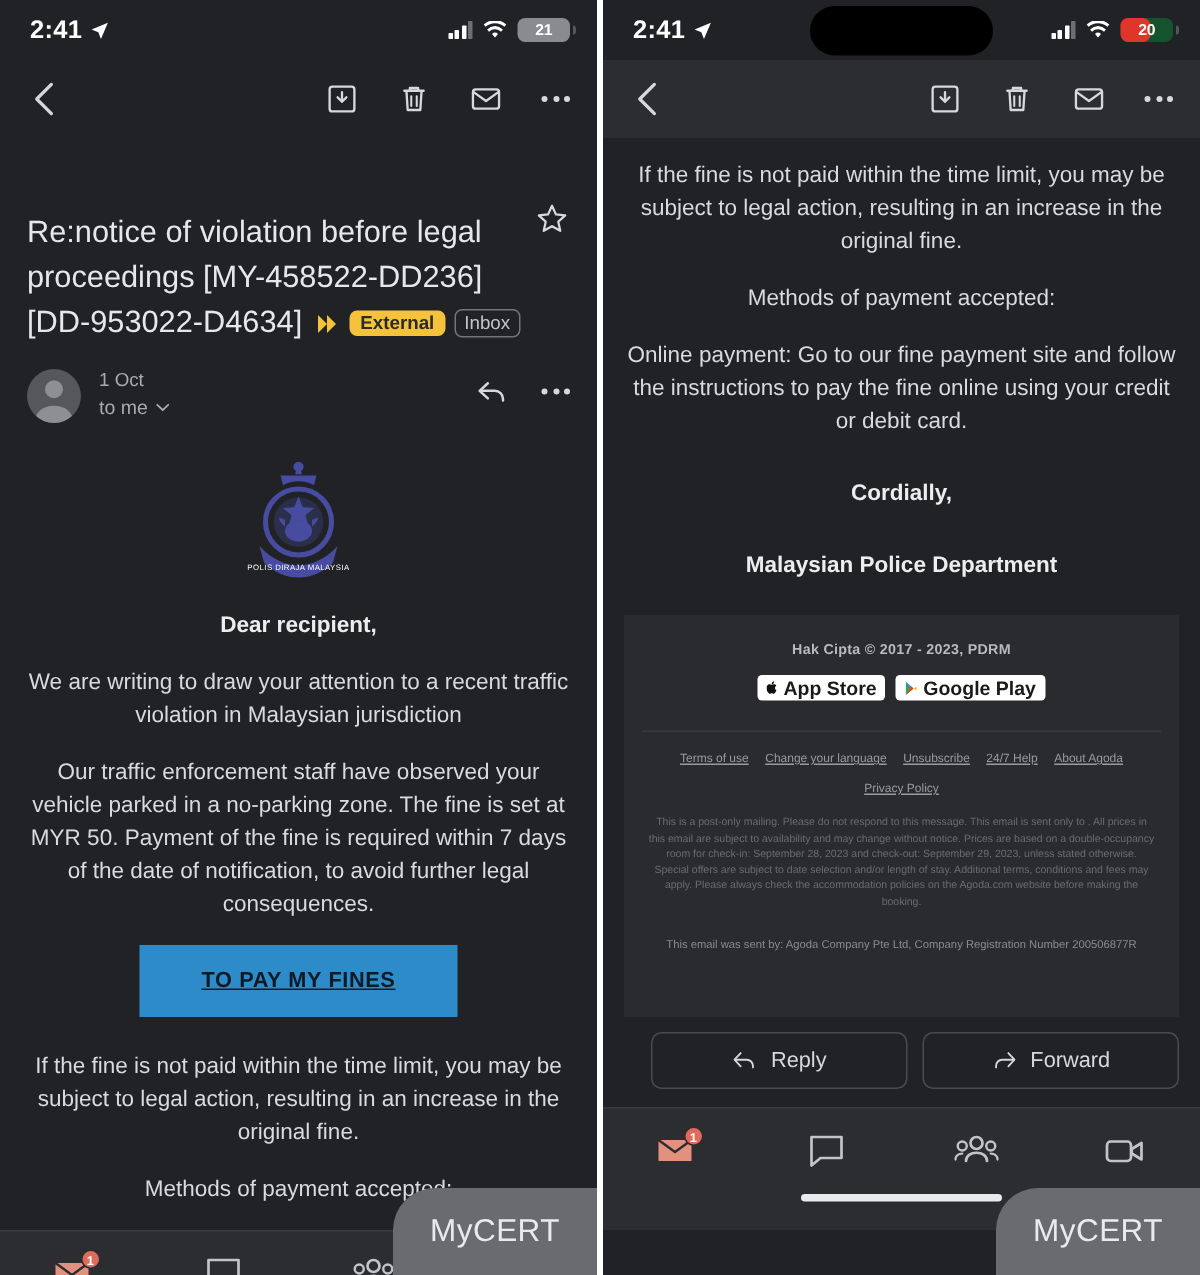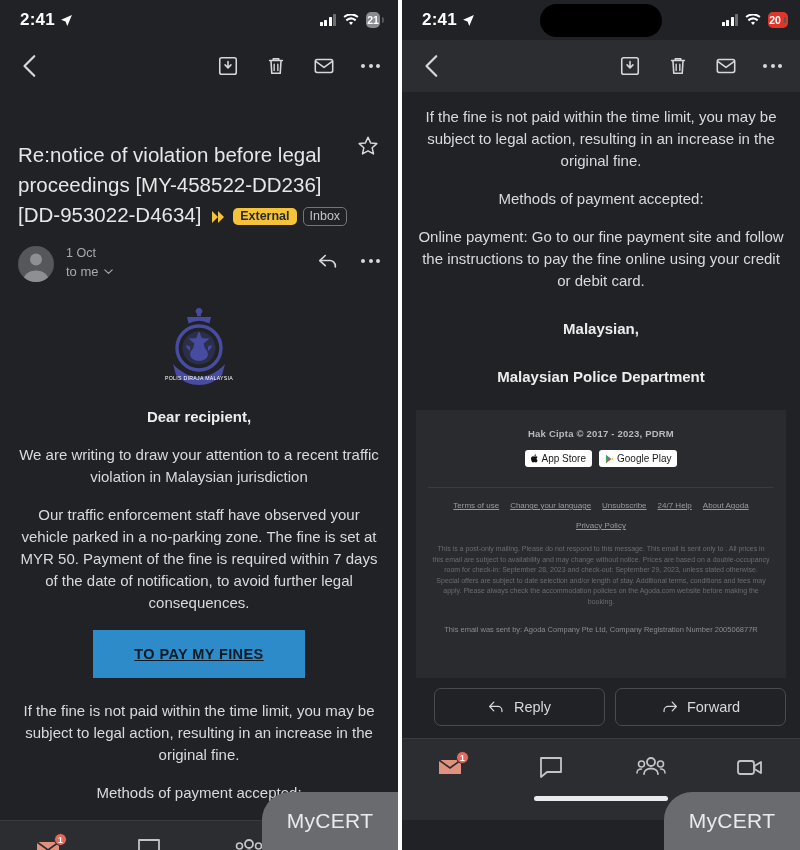--- a/index.html
+++ b/index.html
@@ -40,21 +40,21 @@
   }
   .signal { display:flex; align-items:flex-end; gap:1.5px; height:12px; }
   .signal i { width:3px; background:#fff; border-radius:0.5px; display:block; }
   .signal i:nth-child(1){height:4px}
   .signal i:nth-child(2){height:6.5px}
   .signal i:nth-child(3){height:9px}
   .signal i:nth-child(4){height:12px; background:#6d6e72;}
   .wifi { width:16px; height:12px; }
   .battery {
     position: relative;
-    width: 14px; height: 16px;
+    width: 35px; height: 16px;
     border-radius: 5px;
     background: #8a8b8f;
     display:flex; align-items:center; justify-content:center;
   }
   .battery.low { background: #14532d; }
   .battery .lvl {
     position:absolute; left:0; top:0; bottom:0;
     border-radius:5px;
   }
   .battery .num {
@@ -193,21 +193,21 @@
     color: #b9babd; font-size: 9.5px; font-weight: bold;
     text-align:center; letter-spacing: 0.2px;
   }
   .stores { display:flex; justify-content:center; gap:7px; margin-top:11px; }
   .store-badge {
     background:#fff; border-radius:3px;
     height: 17px; min-width: 62px;
     display:flex; align-items:center; justify-content:center; gap:3px;
     padding: 0 6px; cursor:pointer;
   }
-  .store-badge .sb-txt { font-size:10px; color:#1a1a1a; font-weight:400; white-space:nowrap; }
+  .store-badge .sb-txt { font-size:13px; color:#1a1a1a; font-weight:700; white-space:nowrap; }
   .links {
     display:flex; justify-content:center; flex-wrap:wrap;
     gap: 11px; margin-top: 20px;
     border-top: 1px solid #3a3b3f;
     padding-top: 13px;
   }
   .links a {
     color: #9a9b9f; font-size: 8px; text-decoration: underline; cursor:pointer;
   }
   .disclaimer {
@@ -508,21 +508,21 @@
             <i></i>
             <i></i>
           </span>
       </div>
     </div>
 
     <div class="body-area" style="padding-top:14px;">
       <p class="p">If the fine is not paid within the time limit, you may be subject to legal action, resulting in an increase in the original fine.</p>
       <p class="p">Methods of payment accepted:</p>
       <p class="p" style="margin-bottom:26px;">Online payment: Go to our fine payment site and follow the instructions to pay the fine online using your credit or debit card.</p>
-      <p class="p bold" style="margin-bottom:26px;">Malaysian,</p>
+      <p class="p bold" style="margin-bottom:26px;">Cordially,</p>
       <p class="p bold">Malaysian Police Department</p>
     </div>
 
     <div class="footer-card">
       <div class="hak">Hak Cipta © 2017 - 2023, PDRM</div>
       <div class="stores">
         <div class="store-badge">
           <svg width="8" height="9" viewBox="0 0 12 14">
             <path d="M8.6 7.3c0-1.7 1.4-2.5 1.4-2.6-.8-1.1-2-1.3-2.4-1.3-1-.1-2 .6-2.5.6s-1.3-.6-2.1-.6c-1.1 0-2.1.6-2.7 1.6-1.1 2-.3 4.9.8 6.5.5.8 1.2 1.7 2 1.6.8 0 1.1-.5 2.1-.5s1.2.5 2.1.5c.9 0 1.4-.8 1.9-1.6.6-.9.9-1.8.9-1.8s-1.5-.6-1.5-2.4zM7.1 2.3c.4-.5.7-1.3.6-2-.6 0-1.4.4-1.9 1-.4.5-.7 1.3-.6 2 .7.1 1.4-.4 1.9-1z" fill="#111"></path>
           </svg>

